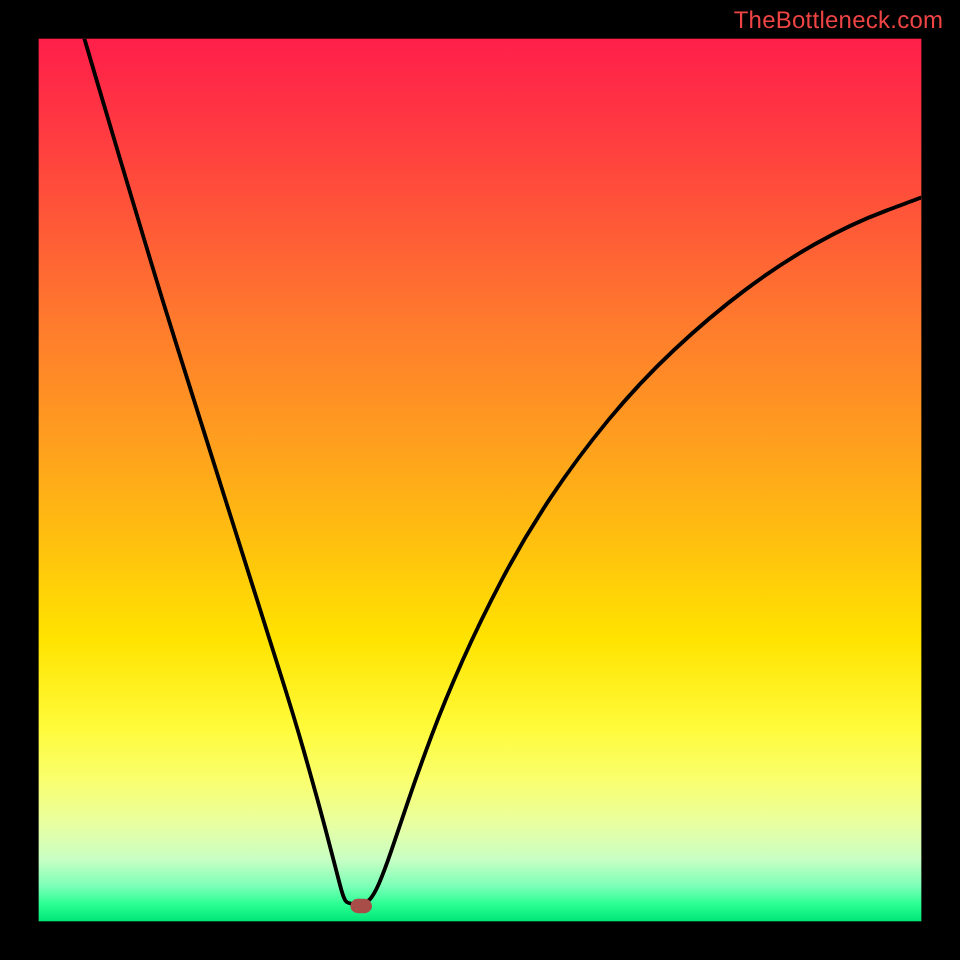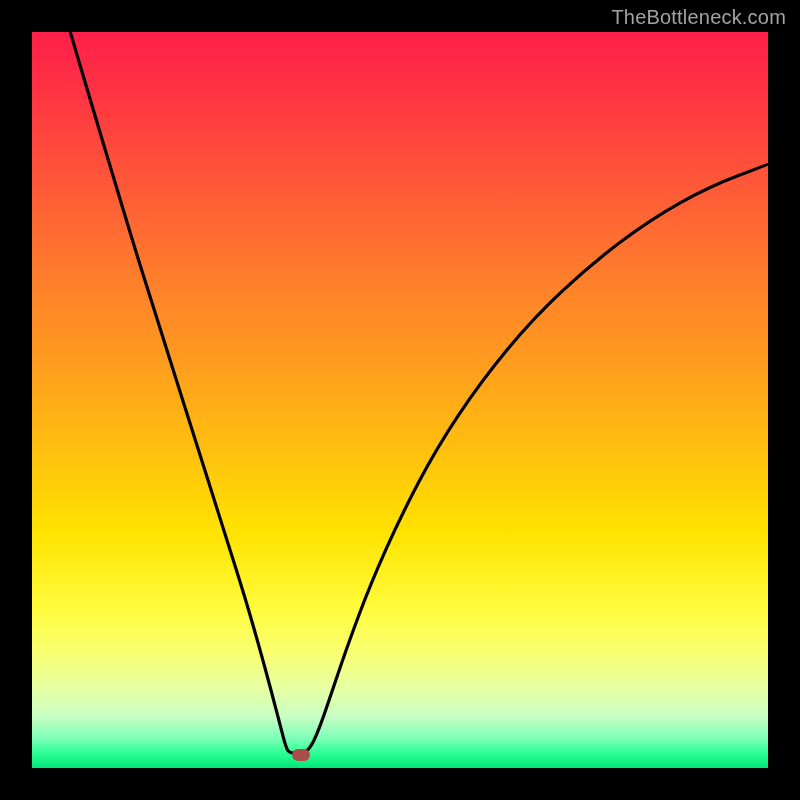--- a/index.html
+++ b/index.html
@@ -46,21 +46,21 @@
       #c8ffc4 93%,
       #7bffb7 96%,
       #2cff94 98%,
       #00e676 100%
     );
   }
   .watermark {
     position: absolute;
     top: 6px;
     right: 14px;
-    color: #a3a3a3;
+    color: #ef4444;
     font-size: 20px;
     font-weight: 500;
     letter-spacing: 0.2px;
     user-select: none;
   }
   .marker {
     position: absolute;
     width: 18px;
     height: 12px;
     background: #a94d49;

